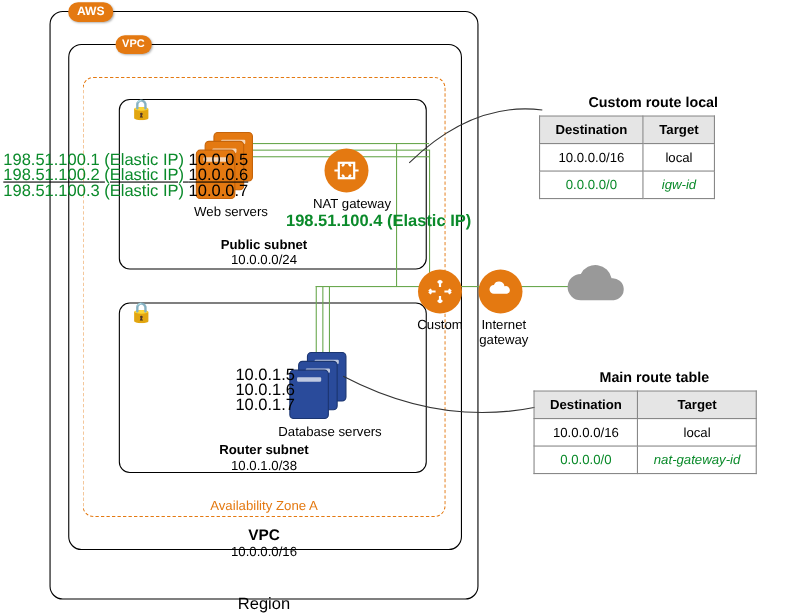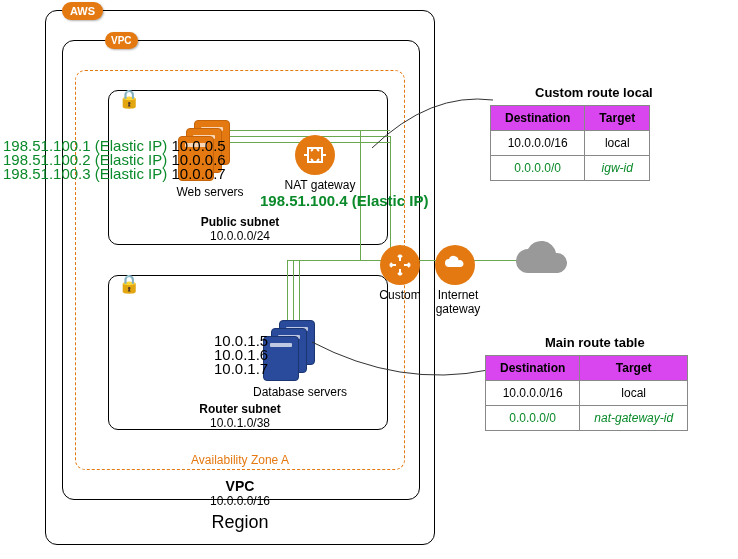--- a/index.html
+++ b/index.html
@@ -23,21 +23,21 @@
   .server.orange { background: #e47911; border: 1px solid #c5640a; }
   .server.blue { background: #2a4b9b; border: 1px solid #1b3570; }
   .server::before { content: ""; position: absolute; top: 6px; left: 6px; right: 6px; height: 4px; background: rgba(255,255,255,0.7); border-radius: 1px; }
   .ip-label { position: absolute; font-size: 15px; }
   .green { color: #0a8a2a; }
   .circle-icon { position: absolute; width: 40px; height: 40px; border-radius: 50%; background: #e47911; display: flex; align-items: center; justify-content: center; }
   .circle-icon svg { width: 24px; height: 24px; }
   .cloud { position: absolute; }
   .table { position: absolute; border-collapse: collapse; font-size: 12px; }
   .table th, .table td { border: 1px solid #888; padding: 5px 14px; text-align: center; }
-  .table th { background: #d946ef; font-weight: bold; }
+  .table th { background: #e5e5e5; font-weight: bold; }
   .route-title { position: absolute; font-weight: bold; font-size: 13px; }
   .italic { font-style: italic; }
   .line { position: absolute; background: #6aa84f; }
 </style>
 </head>
 <body>
 
 <div class="container border-box region"></div>
 <div class="badge aws-badge">AWS</div>
 
@@ -66,21 +66,21 @@
 <div class="server-stack" style="left:178px; top:120px;">
   <div class="server orange" style="left:16px; top:0;"></div>
   <div class="server orange" style="left:8px; top:8px;"></div>
   <div class="server orange" style="left:0; top:16px;"></div>
 </div>
 <div class="label" style="left:170px; top:185px; width:80px;">Web servers</div>
 
 <div class="ip-label" style="left:3px; top:137px;">
   <span class="green">198.51.100.1</span> <span class="green">(Elastic IP)</span> <span>10.0.0.5</span>
 </div>
-<div class="ip-label" style="left:3px; top:151px;">
+<div class="ip-label" style="left:3px; top:151px;text-decoration:underline;">
   <span class="green">198.51.100.2</span> <span class="green">(Elastic IP)</span> <span>10.0.0.6</span>
 </div>
 <div class="ip-label" style="left:3px; top:165px;">
   <span class="green">198.51.100.3</span> <span class="green">(Elastic IP)</span> <span>10.0.0.7</span>
 </div>
 
 <div class="circle-icon" style="left:295px; top:135px;">
   <svg viewBox="0 0 24 24" fill="none" stroke="#fff" stroke-width="2">
       <rect x="5" y="5" width="14" height="14"></rect>
       <path d="M1 12h4M19 12h4M8 8l2-2M16 8l-2-2M8 16l2 2M16 16l-2 2"></path>
@@ -106,21 +106,21 @@
 <div class="ip-label" style="left:214px; top:360px;">10.0.1.7</div>
 
 <div class="label label-bold" style="left:180px; top:402px; width:120px;">Router  subnet</div>
 <div class="label" style="left:180px; top:416px; width:120px;">10.0.1.0/38</div>
 
 <div class="label" style="left:165px; top:453px; width:150px; color:#e47911;">Availability Zone A</div>
 
 <div class="label label-bold" style="left:180px; top:478px; width:120px; font-size:14px;">VPC</div>
 <div class="label" style="left:180px; top:494px; width:120px;">10.0.0.0/16</div>
 
-<div class="label" style="left:180px; top:512px; width:120px; font-size:18px;">Region</div>
+<div class="label" style="left:180px; top:541px; width:120px; font-size:15px;">Region</div>
 
 <div class="circle-icon" style="left:380px; top:245px;">
   <svg viewBox="0 0 24 24" fill="none" stroke="#fff" stroke-width="2">
       <path d="M12 2v6M12 16v6M2 12h6M16 12h6M12 2l-2 2M12 2l2 2M12 22l-2-2M12 22l2-2M2 12l2-2M2 12l2 2M22 12l-2-2M22 12l-2 2"></path>
     </svg>
 </div>
 <div class="label" style="left:378px; top:288px; width:44px;">Custom</div>
 
 <div class="circle-icon" style="left:435px; top:245px;">
   <svg viewBox="0 0 24 24" fill="#fff">

